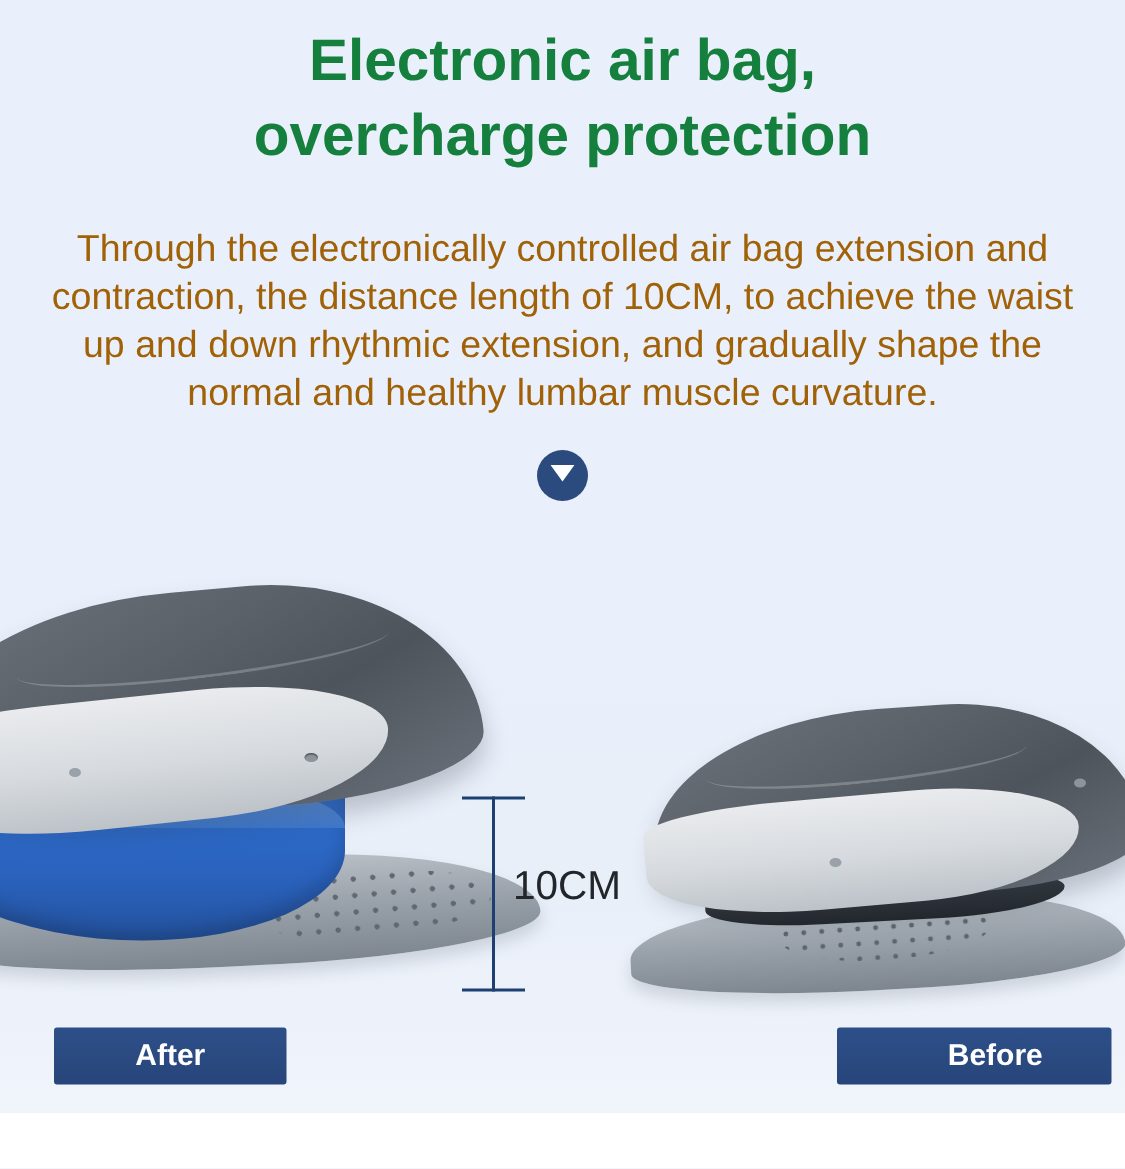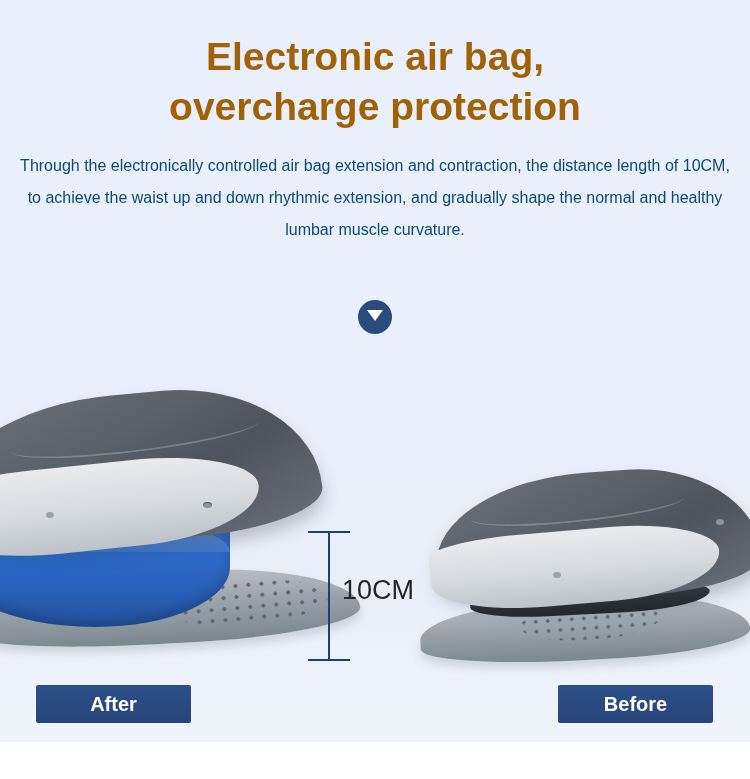--- a/index.html
+++ b/index.html
@@ -24,38 +24,37 @@
   .header {
     position: absolute;
     top: 0;
     left: 0;
     width: 750px;
     height: 380px;
     background: #eaf0fb;
     text-align: center;
   }
   .title {
-    margin: 0;
-    padding-top: 32px;
+    margin: 16px;
     font-size: 39px;
     line-height: 50px;
     font-weight: bold;
-    color: #a16207;
+    color: #15803d;
     letter-spacing: 0px;
   }
   .title .line2 {
     display: block;
   }
   .subtitle {
     margin: 0 auto;
     padding-top: 18px;
     width: 710px;
-    font-size: 16px;
+    font-size: 25px;
     line-height: 32px;
-    color: #0c4a6e;
+    color: #a16207;
     font-weight: normal;
   }
   .chevron-wrap {
     position: absolute;
     left: 0;
     top: 300px;
     width: 750px;
     text-align: center;
   }
   .chevron-circle {
@@ -289,20 +288,21 @@
   }
   .tag-after {
     left: 36px;
     top: 309px;
     width: 155px;
   }
   .tag-before {
     left: 558px;
     top: 309px;
     width: 155px;
+    padding-left: 28px;
   }
   .footer-strip {
     position: absolute;
     left: 0;
     top: 742px;
     width: 750px;
     height: 37px;
     background: #ffffff;
   }
 </style>

